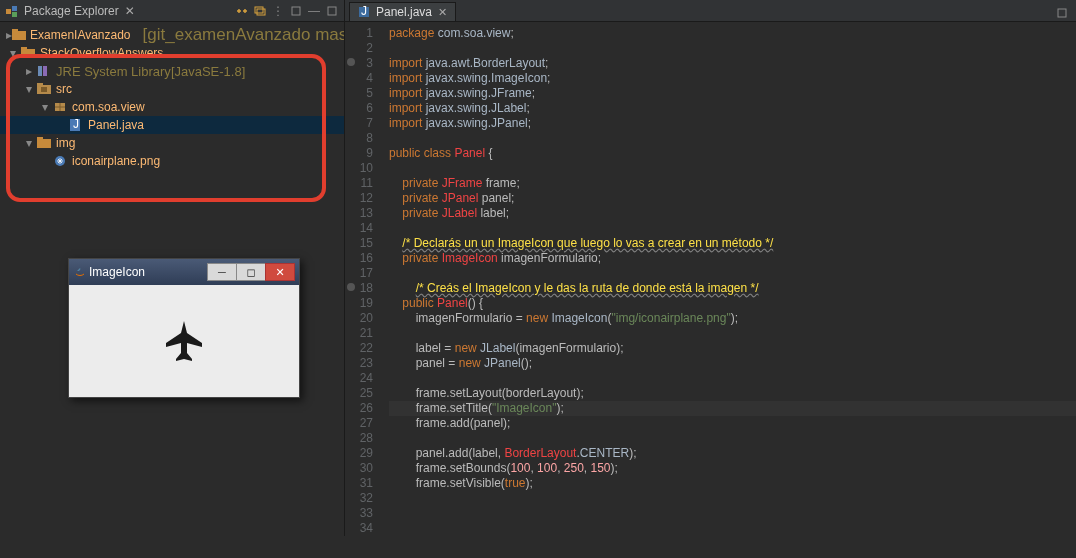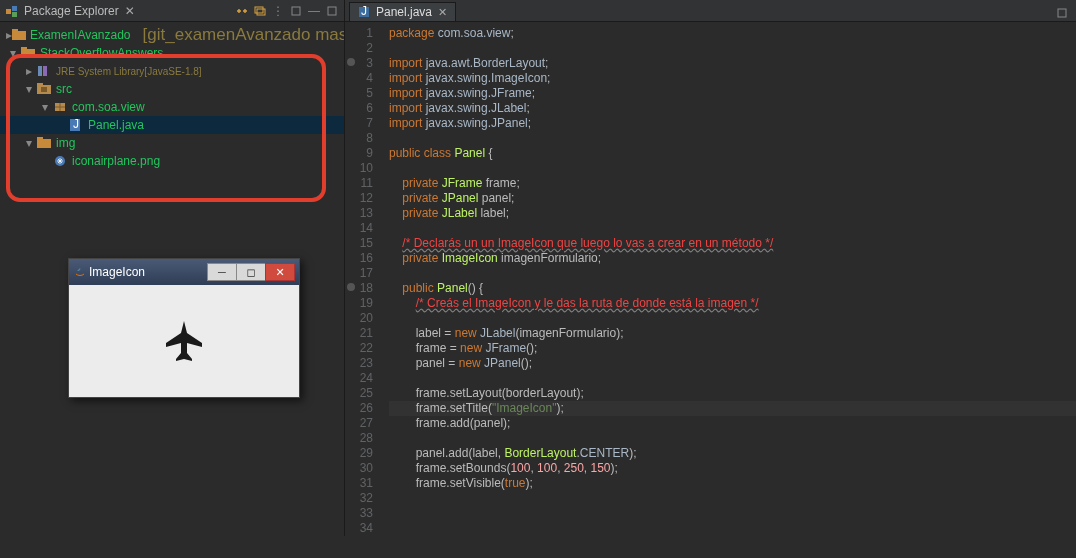--- a/index.html
+++ b/index.html
@@ -10,36 +10,36 @@
 .pane-header .title{display:flex;align-items:center;gap:4px}
 .pane-header .icons{margin-left:auto;display:flex;gap:2px}
 .ic{width:16px;height:16px;display:inline-flex;align-items:center;justify-content:center;color:#aaa}
 .tree{padding:4px 0;font-size:12px;overflow:auto;flex:1;position:relative}
 .row{display:flex;align-items:center;height:18px;padding-right:4px;cursor:default;white-space:nowrap}
 .row .tw{width:14px;display:inline-flex;justify-content:center;color:#888}
 .row .ticon{width:16px;display:inline-flex;justify-content:center;margin-right:4px}
 .row.selected{background:#0d293e}
 .ind0{padding-left:6px}.ind1{padding-left:22px}.ind2{padding-left:38px}.ind3{padding-left:54px}
 .gitdec{color:#8a7a3e;font-size:17px;margin-left:12px}
-.libdec{color:#8a7a3e;font-size:10px}
-.pkg{color:#22c55e}
+.libdec{color:#8a7a3e;font-size:13px}
+.pkg{color:#fdba74}
 .redbox{position:absolute;border:4px solid #e13e2e;border-radius:14px;pointer-events:none}
 .right-pane{flex:1;display:flex;flex-direction:column;background:#2b2b2b;min-width:0}
 .tabbar{height:22px;background:#313335;display:flex;align-items:flex-end;padding-left:4px;border-bottom:1px solid #1a1a1a}
 .tab{background:#3c3f41;padding:2px 8px;display:flex;align-items:center;gap:6px;border:1px solid #1a1a1a;border-bottom:none;color:#ddd}
 .tabx{color:#aaa;font-size:11px}
 .tb-icons{margin-left:auto;padding-right:6px;display:flex;gap:4px}
 .editor{flex:1;display:flex;font-family:Consolas,monospace;font-size:12px;line-height:15px;overflow:auto}
 .gutter{background:#2b2b2b;color:#606366;text-align:right;padding:4px 8px 4px 4px;user-select:none;min-width:36px}
 .gutter .gl{height:15px;position:relative}
 .gutter .marker{position:absolute;left:-2px;top:2px;width:8px;height:8px;border-radius:50%;background:#555}
 .code{padding:4px 0 4px 8px;flex:1;min-width:0}
 .cl{height:15px;white-space:pre}
 .cl.hl{background:#323232}
-.kw{color:#cc7832}.str{color:#6a8759}.cmt{color:#ef4444}.cls{color:#bef264}.typ{color:#a9b7c6}.num{color:#fca5a5}.und{text-decoration-line:underline;text-decoration-style:wavy;text-decoration-color:#808080}.ann{color:#bbb}
+.kw{color:#cc7832}.str{color:#6a8759}.cmt{color:#fde047}.cls{color:#ef4444}.typ{color:#a9b7c6}.num{color:#fca5a5}.und{text-decoration-line:underline;text-decoration-style:wavy;text-decoration-color:#808080}.ann{color:#bbb}
 .pw-win{position:absolute;left:68px;top:258px;width:232px;background:#f0f0f0;border:1px solid #444;box-shadow:3px 3px 8px rgba(0,0,0,.6)}
 .pw-title{height:26px;background:linear-gradient(#4a5a76,#2f3d56);display:flex;align-items:center;padding:0 4px;color:#fff}
 .pw-title .jic{width:16px;font-size:11px}
 .pw-btns{margin-left:auto;display:flex}
 .pw-btn{width:30px;height:18px;background:#d9d9d9;border:1px solid #888;margin-left:-1px;display:flex;align-items:center;justify-content:center;font-size:11px;color:#333}
 .pw-btn.close{background:#d04a3e;color:#fff;border-color:#a33}
 .pw-body{height:112px;background:#ececec;display:flex;align-items:center;justify-content:center}
 svg{display:block}
 </style>
 </head>
@@ -264,25 +264,25 @@
           <div class="cl">&nbsp;</div>
           <div class="cl"><span class="kw">public class </span><span class="cls">Panel</span><span> {</span></div>
           <div class="cl">&nbsp;</div>
           <div class="cl"><span>    </span><span class="kw">private </span><span class="cls">JFrame</span><span> frame;</span></div>
           <div class="cl"><span>    </span><span class="kw">private </span><span class="cls">JPanel</span><span> panel;</span></div>
           <div class="cl"><span>    </span><span class="kw">private </span><span class="cls">JLabel</span><span> label;</span></div>
           <div class="cl">&nbsp;</div>
           <div class="cl"><span>    </span><span class="cmt und">/* Declarás un un ImageIcon que luego lo vas a crear en un método */</span></div>
           <div class="cl"><span>    </span><span class="kw">private </span><span class="cls">ImageIcon</span><span> imagenFormulario;</span></div>
           <div class="cl">&nbsp;</div>
+          <div class="cl"><span>        </span><span class="cmt und">/* Creás el ImageIcon y le das la ruta de donde está la imagen */</span></div>
           <div class="cl"><span>    </span><span class="kw">public </span><span class="cls">Panel</span><span>() {</span></div>
-          <div class="cl"><span>        </span><span class="cmt und">/* Creás el ImageIcon y le das la ruta de donde está la imagen */</span></div>
+          <div class="cl"><span>        imagenFormulario = </span><span class="kw">new </span><span class="typ">ImageIcon</span><span>(</span><span class="str">"img/iconairplane.png"</span><span>);</span></div>
           <div class="cl">&nbsp;</div>
           <div class="cl"><span>        label = </span><span class="kw">new </span><span class="typ">JLabel</span><span>(imagenFormulario);</span></div>
-          <div class="cl"><span>        frame = </span><span class="kw">new </span><span class="typ">JFrame</span><span>();</span></div>
           <div class="cl"><span>        panel = </span><span class="kw">new </span><span class="typ">JPanel</span><span>();</span></div>
           <div class="cl">&nbsp;</div>
           <div class="cl"><span>        frame.setLayout(</span><span class="ann">borderLayout</span><span>);</span></div>
           <div class="cl hl"><span>        frame.setTitle(</span><span class="str">"ImageIcon"</span><span>);</span></div>
           <div class="cl"><span>        frame.add(panel);</span></div>
           <div class="cl">&nbsp;</div>
           <div class="cl"><span>        panel.add(label, </span><span class="cls">BorderLayout</span><span>.</span><span class="typ">CENTER</span><span>);</span></div>
           <div class="cl"><span>        frame.setBounds(</span><span class="num">100</span><span>, </span><span class="num">100</span><span>, </span><span class="num">250</span><span>, </span><span class="num">150</span><span>);</span></div>
           <div class="cl"><span>        frame.setVisible(</span><span class="kw">true</span><span>);</span></div>
         </div>

